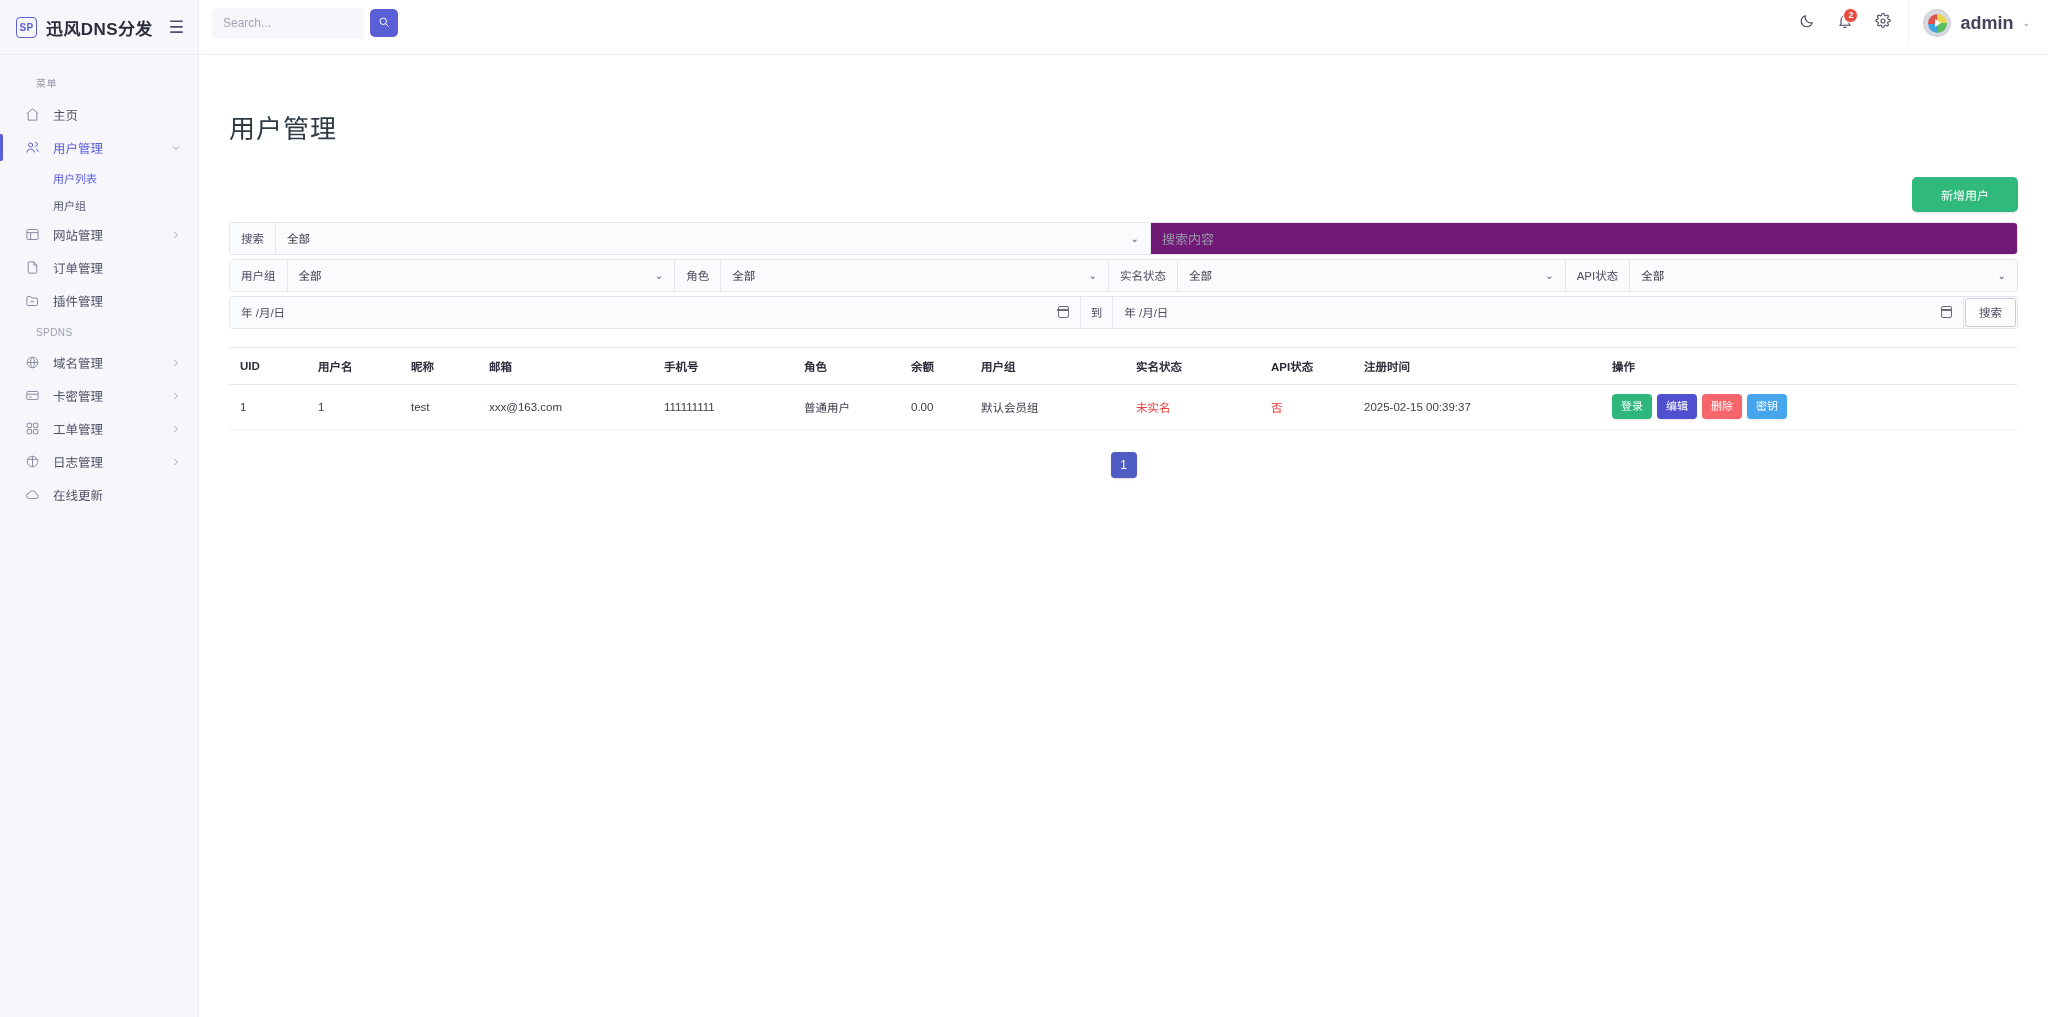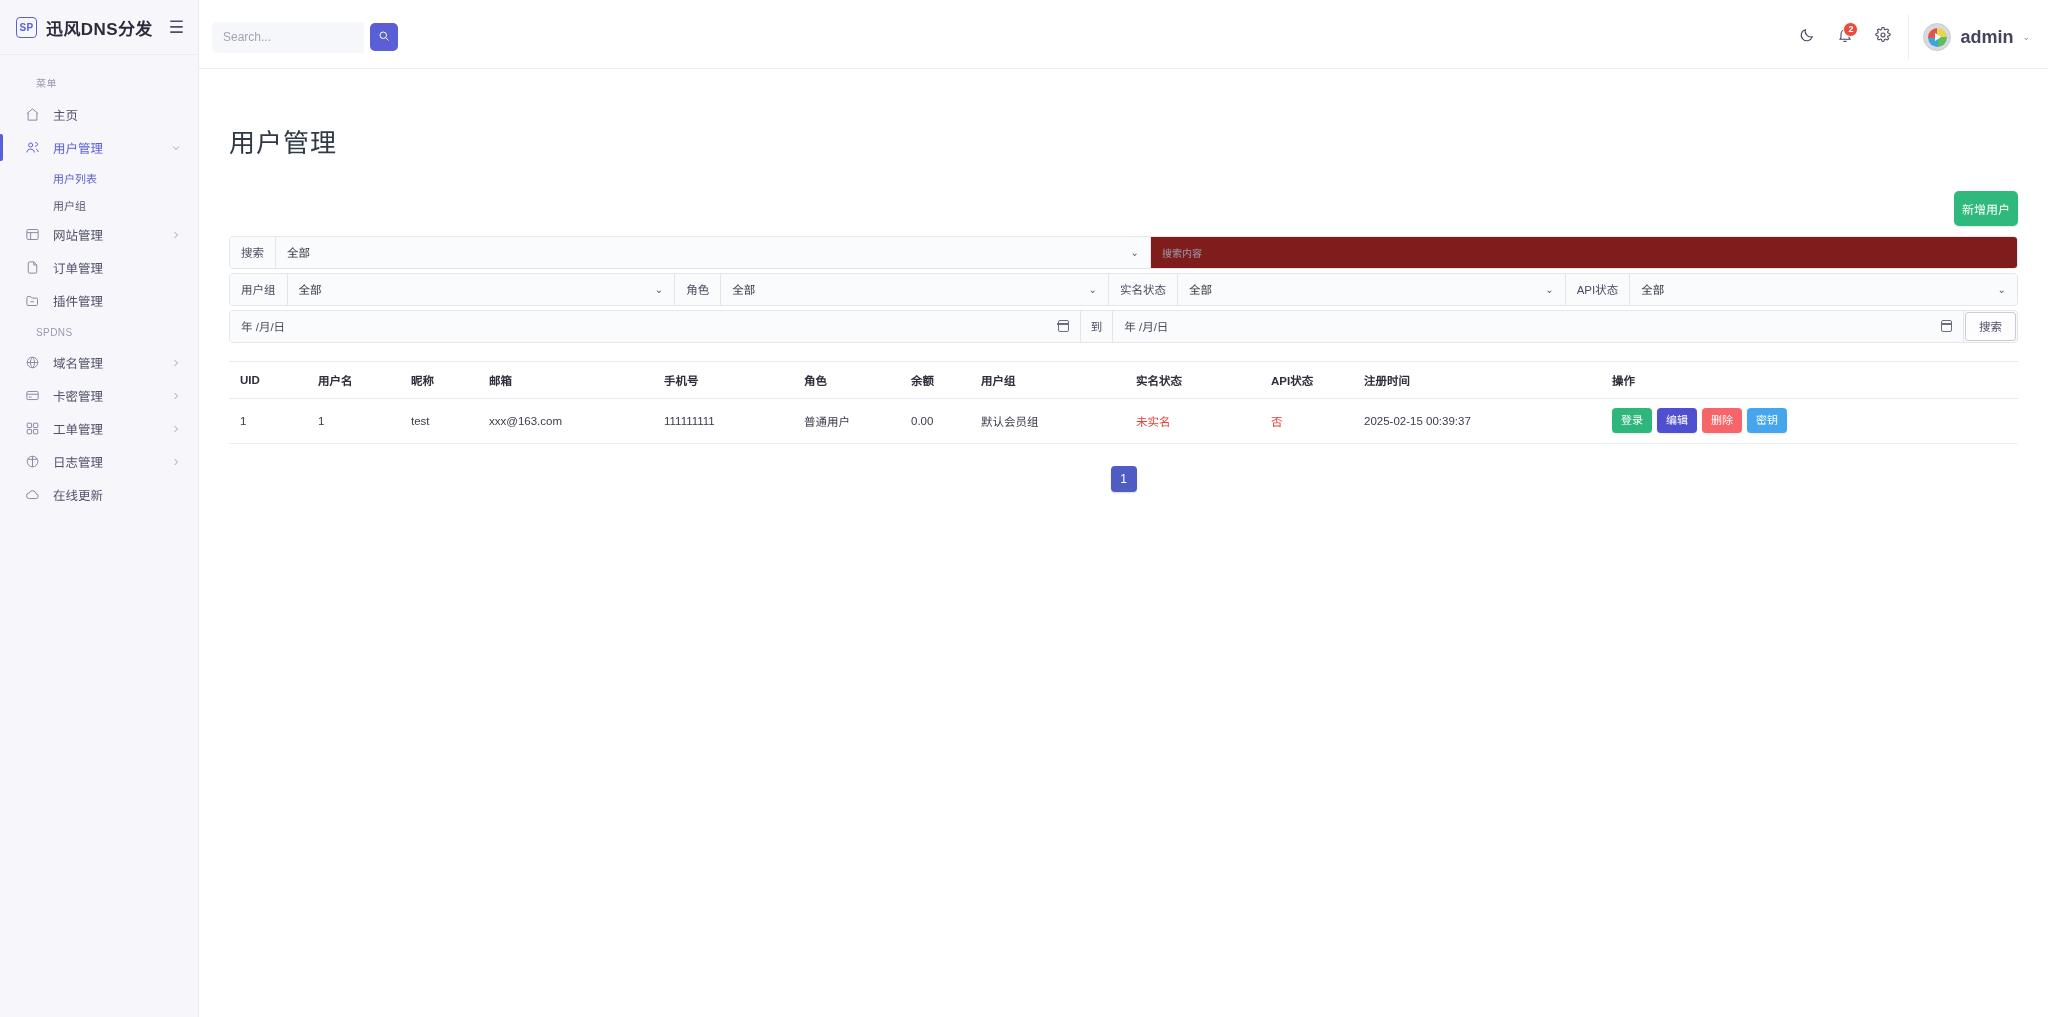--- a/index.html
+++ b/index.html
@@ -62,21 +62,21 @@
     padding: 5px 16px 5px 53px; font-size: 11px; color: #5a5a72; cursor: pointer; min-height: 27px;
     display: flex; align-items: center;
   }
   .nav-sub.active { color: #5b5fd6; }
 
   
   .main { flex: 1; display: flex; flex-direction: column; min-width: 0; background: #ffffff; }
 
   .topbar {
     height: 55px; display: flex; align-items: center;
-    border-bottom: 1px solid #ececf3; background: #fff; padding: 0 0 8px 13px; margin-top: 14px;
+    border-bottom: 1px solid #ececf3; background: #fff; padding: 0 0 8px 13px;
   }
   .search-wrap { display: flex; align-items: center; }
   .search-input {
     width: 152px; height: 31px; border: none; outline: none;
     background: #f6f7fb; border-radius: 5px 0 0 5px;
     padding: 0 11px; font-size: 12px; color: #4b4b60;
     font-family: inherit;
   }
   .search-input::placeholder { color: #a3a3b5; }
   .search-btn {
@@ -126,21 +126,21 @@
 
   
   .content { flex: 1; padding: 0; overflow: hidden; position: relative; background: #fff; }
   .page-title {
     font-size: 26px; font-weight: 400; color: #2f3a45;
     padding: 36px 0 0 30px; letter-spacing: 1px;
   }
   .toolbar-row { display: flex; justify-content: flex-end; padding: 14px 30px 0 30px; }
   .btn-add {
     background: #30b97c; color: #fff; border: none; border-radius: 5px;
-    font-size: 12px; padding: 9px 8px; cursor: pointer; font-family: inherit;
+    font-size: 12px; padding: 9px 29px; cursor: pointer; font-family: inherit;
     box-shadow: 0 1px 2px rgba(0,0,0,.12);
   }
 
   .filters { padding: 10px 30px 0 30px; }
   .filter-row {
     display: flex; align-items: stretch;
     background: #fafbfc; border: 1px solid #e4e6ec; border-radius: 4px;
     height: 33px; margin-bottom: 4px; overflow: hidden;
   }
   .f-label {
@@ -151,21 +151,21 @@
   .f-select {
     display: flex; align-items: center; justify-content: space-between;
     padding: 0 11px; font-size: 11.5px; color: #33333f;
     background: #fafbfc; cursor: pointer; border-right: 1px solid #e4e6ec;
     min-width: 0;
   }
   .f-select:last-child { border-right: none; }
   .f-select .chev { color: #5a5a6e; font-size: 10px; margin-left: 10px; }
   .f-input {
     display: flex; align-items: center; padding: 0 11px;
-    font-size: 10px; color: #9b9bab; background: #7f1d1d;
+    font-size: 13px; color: #9b9bab; background: #701a75;
     border-right: 1px solid #e4e6ec; min-width: 0;
   }
   .f-input:last-child { border-right: none; }
   .f-date {
     display: flex; align-items: center; justify-content: space-between;
     padding: 0 11px; font-size: 11.5px; color: #4b4b5c; background: #fafbfc;
     border-right: 1px solid #e4e6ec; min-width: 0; cursor: pointer;
   }
   .cal-ico { width: 11px; height: 12px; border: 1.3px solid #6c6c7e; border-radius: 2px; position: relative; flex: none; }
   .cal-ico::before {

